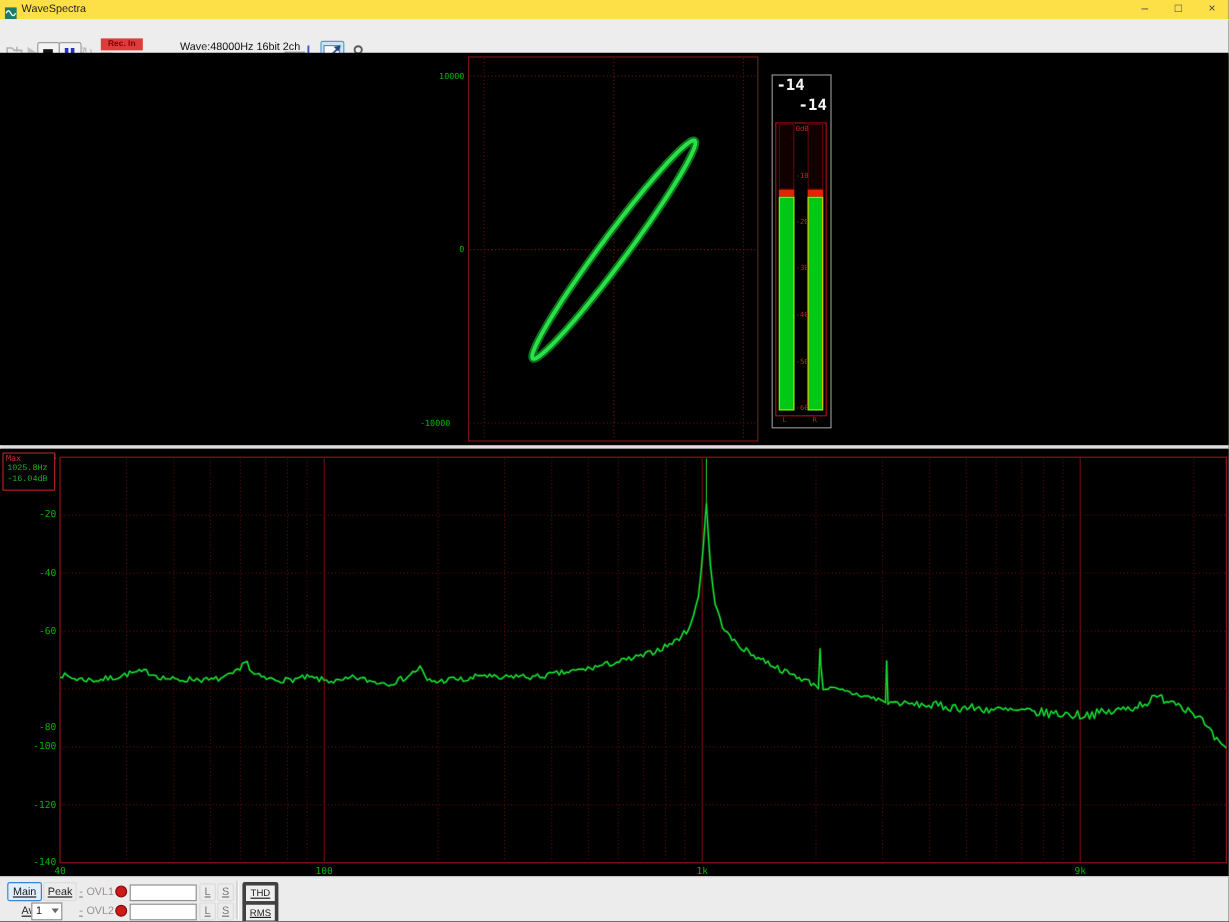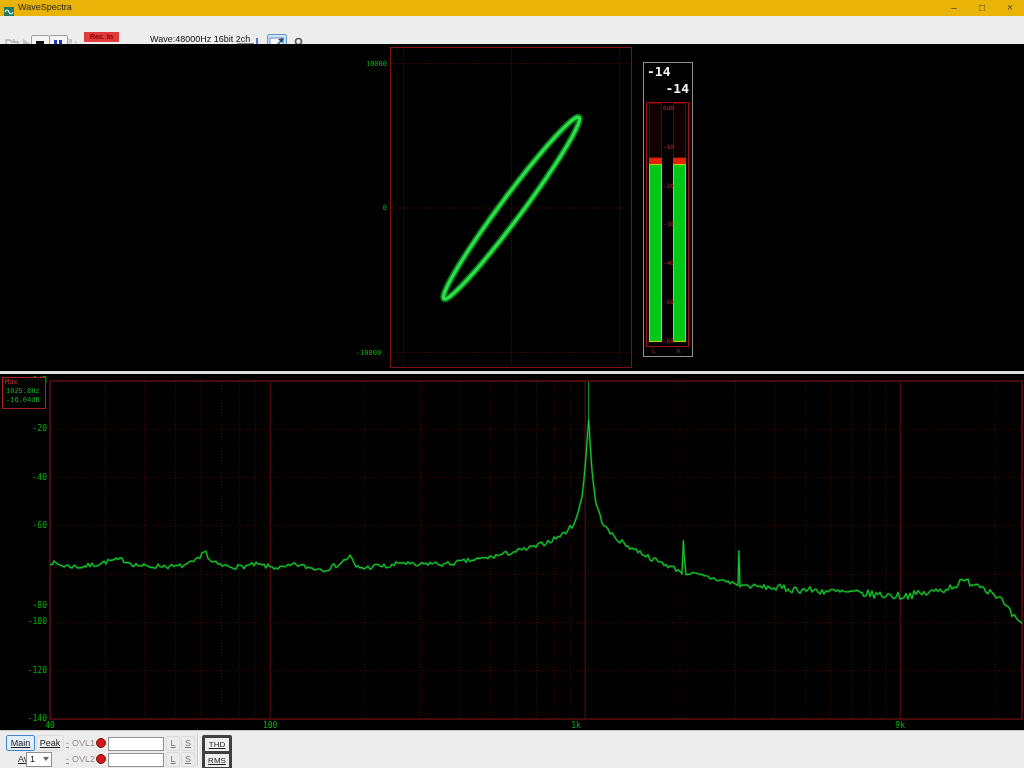--- a/index.html
+++ b/index.html
@@ -1,20 +1,20 @@
 <!DOCTYPE html>
 <html><head>
 <meta charset="utf-8">
 <style>
   html,body{margin:0;padding:0;background:#555;}
   #window{position:relative;width:1024px;height:768px;background:#000;overflow:hidden;
           font-family:"Liberation Sans",sans-serif;box-shadow:inset 0 0 0 1px #9a9a9a;}
   .abs{position:absolute;}
   
-  #titlebar{position:absolute;left:0;top:0;width:1024px;height:16px;background:#eab308;border-bottom:1px solid #dcdcdc;}
+  #titlebar{position:absolute;left:0;top:0;width:1024px;height:16px;background:#fde047;border-bottom:1px solid #dcdcdc;}
   #title-text{position:absolute;left:18px;top:2px;font-size:9px;color:#222;}
   .winbtn{position:absolute;top:0;width:28px;height:16px;text-align:center;font-size:10px;color:#444;line-height:15px;}
   
   #toolbar{position:absolute;left:0;top:16px;width:1024px;height:28px;background:#ededed;border-bottom:1px solid #c9c9c9;}
   .tbtn{position:absolute;border:1px solid #9f9f9f;background:#f4f4f4;border-radius:2px;}
   .ghost{position:absolute;}
   #rec-label{position:absolute;left:84px;top:16px;width:35px;height:10px;background:#e13a3a;color:#7d0000;
              font-size:7px;font-weight:bold;line-height:10px;text-align:center;overflow:hidden;}
   .etch{position:absolute;height:1px;background:#c6c6c6;box-shadow:0 1px 0 #ffffff;}
   .statustext{position:absolute;font-size:9px;color:#111;white-space:nowrap;}
@@ -126,21 +126,21 @@
       <line x1="391.5" y1="352.5" x2="630.5" y2="352.5" stroke="#5f0d0d" stroke-width="1" stroke-dasharray="1,2"></line>
       <line x1="403.5" y1="48.5" x2="403.5" y2="366.5" stroke="#5f0d0d" stroke-width="1" stroke-dasharray="1,2"></line>
       <line x1="391.5" y1="208" x2="630.5" y2="208" stroke="#6f1010" stroke-width="1" stroke-dasharray="1,2"></line>
       <line x1="511.5" y1="48.5" x2="511.5" y2="366.5" stroke="#6f1010" stroke-width="1" stroke-dasharray="1,2"></line>
       <path d="M511.5 189.9 L514.9 185.4 L518.3 181.0 L521.7 176.7 L525.0 172.5 L528.3 168.3 L531.6 164.3 L534.8 160.4 L538.0 156.5 L541.1 152.9 L544.1 149.3 L547.1 145.9 L549.9 142.7 L552.7 139.6 L555.3 136.6 L557.9 133.9 L560.3 131.4 L562.6 129.0 L564.8 126.8 L566.8 124.9 L568.8 123.1 L570.5 121.6 L572.1 120.3 L573.6 119.2 L574.9 118.3 L576.1 117.6 L577.1 117.2 L577.9 117.0 L578.5 117.0 L579.0 117.3 L579.4 117.7 L579.5 118.4 L579.5 119.4 L579.3 120.5 L579.0 121.9 L578.5 123.5 L577.8 125.2 L576.9 127.2 L575.9 129.5 L574.7 131.8 L573.4 134.4 L571.9 137.2 L570.2 140.2 L568.4 143.3 L566.5 146.6 L564.4 150.0 L562.2 153.6 L559.9 157.3 L557.5 161.1 L554.9 165.1 L552.2 169.2 L549.4 173.3 L546.6 177.6 L543.6 181.9 L540.6 186.3 L537.5 190.7 L534.3 195.2 L531.1 199.7 L527.8 204.3 L524.5 208.8 L521.1 213.4 L517.7 217.9 L514.3 222.4 L510.9 226.9 L507.5 231.3 L504.1 235.7 L500.8 240.0 L497.4 244.2 L494.1 248.3 L490.8 252.4 L487.6 256.3 L484.5 260.1 L481.4 263.8 L478.4 267.3 L475.4 270.7 L472.6 273.9 L469.9 276.9 L467.2 279.8 L464.7 282.5 L462.3 285.0 L460.0 287.4 L457.8 289.5 L455.8 291.4 L453.9 293.1 L452.2 294.6 L450.6 295.9 L449.2 297.0 L447.9 297.8 L446.8 298.5 L445.8 298.9 L445.0 299.0 L444.4 299.0 L443.9 298.7 L443.6 298.2 L443.5 297.4 L443.5 296.5 L443.7 295.3 L444.1 293.9 L444.7 292.3 L445.4 290.4 L446.3 288.4 L447.3 286.2 L448.5 283.7 L449.9 281.1 L451.4 278.3 L453.1 275.3 L454.9 272.2 L456.8 268.9 L458.9 265.4 L461.1 261.8 L463.5 258.1 L466.0 254.2 L468.5 250.2 L471.2 246.2 L474.0 242.0 L476.9 237.7 L479.9 233.4 L482.9 229.0 L486.1 224.5 L489.2 220.0 L492.5 215.5 L495.8 211.0 L499.1 206.4 L502.5 201.9 L505.8 197.3 L509.2 192.8 L512.6 188.4 Z" fill="none" stroke="#0c8a1c" stroke-width="6.5" stroke-linejoin="round" opacity="0.85"></path>
       <path d="M511.5 189.9 L514.9 185.4 L518.3 181.0 L521.7 176.7 L525.0 172.5 L528.3 168.3 L531.6 164.3 L534.8 160.4 L538.0 156.5 L541.1 152.9 L544.1 149.3 L547.1 145.9 L549.9 142.7 L552.7 139.6 L555.3 136.6 L557.9 133.9 L560.3 131.4 L562.6 129.0 L564.8 126.8 L566.8 124.9 L568.8 123.1 L570.5 121.6 L572.1 120.3 L573.6 119.2 L574.9 118.3 L576.1 117.6 L577.1 117.2 L577.9 117.0 L578.5 117.0 L579.0 117.3 L579.4 117.7 L579.5 118.4 L579.5 119.4 L579.3 120.5 L579.0 121.9 L578.5 123.5 L577.8 125.2 L576.9 127.2 L575.9 129.5 L574.7 131.8 L573.4 134.4 L571.9 137.2 L570.2 140.2 L568.4 143.3 L566.5 146.6 L564.4 150.0 L562.2 153.6 L559.9 157.3 L557.5 161.1 L554.9 165.1 L552.2 169.2 L549.4 173.3 L546.6 177.6 L543.6 181.9 L540.6 186.3 L537.5 190.7 L534.3 195.2 L531.1 199.7 L527.8 204.3 L524.5 208.8 L521.1 213.4 L517.7 217.9 L514.3 222.4 L510.9 226.9 L507.5 231.3 L504.1 235.7 L500.8 240.0 L497.4 244.2 L494.1 248.3 L490.8 252.4 L487.6 256.3 L484.5 260.1 L481.4 263.8 L478.4 267.3 L475.4 270.7 L472.6 273.9 L469.9 276.9 L467.2 279.8 L464.7 282.5 L462.3 285.0 L460.0 287.4 L457.8 289.5 L455.8 291.4 L453.9 293.1 L452.2 294.6 L450.6 295.9 L449.2 297.0 L447.9 297.8 L446.8 298.5 L445.8 298.9 L445.0 299.0 L444.4 299.0 L443.9 298.7 L443.6 298.2 L443.5 297.4 L443.5 296.5 L443.7 295.3 L444.1 293.9 L444.7 292.3 L445.4 290.4 L446.3 288.4 L447.3 286.2 L448.5 283.7 L449.9 281.1 L451.4 278.3 L453.1 275.3 L454.9 272.2 L456.8 268.9 L458.9 265.4 L461.1 261.8 L463.5 258.1 L466.0 254.2 L468.5 250.2 L471.2 246.2 L474.0 242.0 L476.9 237.7 L479.9 233.4 L482.9 229.0 L486.1 224.5 L489.2 220.0 L492.5 215.5 L495.8 211.0 L499.1 206.4 L502.5 201.9 L505.8 197.3 L509.2 192.8 L512.6 188.4 Z" fill="none" stroke="#2be04a" stroke-width="3.2" stroke-linejoin="round"></path>
     </svg>
   <div id="liss-labels">
       <div class="greenlab" style="left: 350px; width: 37px; text-align: right; font-size: 7px; top: 59.5px;">10000</div>
       <div class="greenlab" style="left: 350px; width: 37px; text-align: right; font-size: 7px; top: 204px;">0</div>
-      <div class="greenlab" style="left: 350px; width: 37px; text-align: center; font-size: 7px; top: 348.5px;">-10000</div>
+      <div class="greenlab" style="left: 350px; width: 37px; text-align: left; font-size: 7px; top: 348.5px;">-10000</div>
     </div>
 
   <div id="meter-panel">
     <span class="peakread" style="left:3px;top:2px;">-14</span>
     <span class="peakread" style="right:3px;top:19px;">-14</span>
     <div id="meter-frame">
       <div class="mcol-dark" style="left:2px;"></div>
       <div class="mcol-dark" style="left:26px;"></div>
       <div class="mcap" style="left:2px;"></div>
       <div class="mcap" style="left:26px;"></div>
@@ -211,21 +211,21 @@
       <div class="greenlab" style="left: 18px; width: 29px; text-align: right; font-size: 8px; top: 376px;">0dB</div>
       <div class="greenlab" style="left: 18px; width: 29px; text-align: right; font-size: 8px; top: 424.286px;">-20</div>
       <div class="greenlab" style="left: 18px; width: 29px; text-align: right; font-size: 8px; top: 472.571px;">-40</div>
       <div class="greenlab" style="left: 18px; width: 29px; text-align: right; font-size: 8px; top: 520.857px;">-60</div>
       <div class="greenlab" style="left: 18px; width: 29px; text-align: right; font-size: 8px; top: 569.143px; margin-top: 32px;">-80</div>
       <div class="greenlab" style="left: 18px; width: 29px; text-align: right; font-size: 8px; top: 617.429px;">-100</div>
       <div class="greenlab" style="left: 18px; width: 29px; text-align: right; font-size: 8px; top: 665.714px;">-120</div>
       <div class="greenlab" style="left: 18px; width: 29px; text-align: right; font-size: 8px; top: 714px;">-140</div>
       <div class="greenlab" style="left: 36px; width: 28px; text-align: center; font-size: 8px; top: 721px;">40</div>
       <div class="greenlab" style="left: 256.176px; width: 28px; text-align: center; font-size: 8px; top: 721px;">100</div>
-      <div class="greenlab" style="left: 571.176px; width: 28px; text-align: left; font-size: 8px; top: 721px;">1k</div>
+      <div class="greenlab" style="left: 571.176px; width: 28px; text-align: center; font-size: 8px; top: 721px;">1k</div>
       <div class="greenlab" style="left: 886.176px; width: 28px; text-align: center; font-size: 8px; top: 721px;">9k</div>
     </div>
 
   <div id="bottombar">
 
     <div class="bb btn-main" style="left:6px;top:4px;width:27px;height:14px;line-height:14px;">Main</div>
     <div class="bb btn-flat" style="left:36px;top:4px;width:26px;height:14px;line-height:14px;">Peak</div>
     <span class="bb" style="left:66px;top:7px;color:#888;">-</span>
     <span class="ovl" style="left:72px;top:7px;">OVL1</span>
     <div class="led" style="left:96px;top:7px;"></div>

